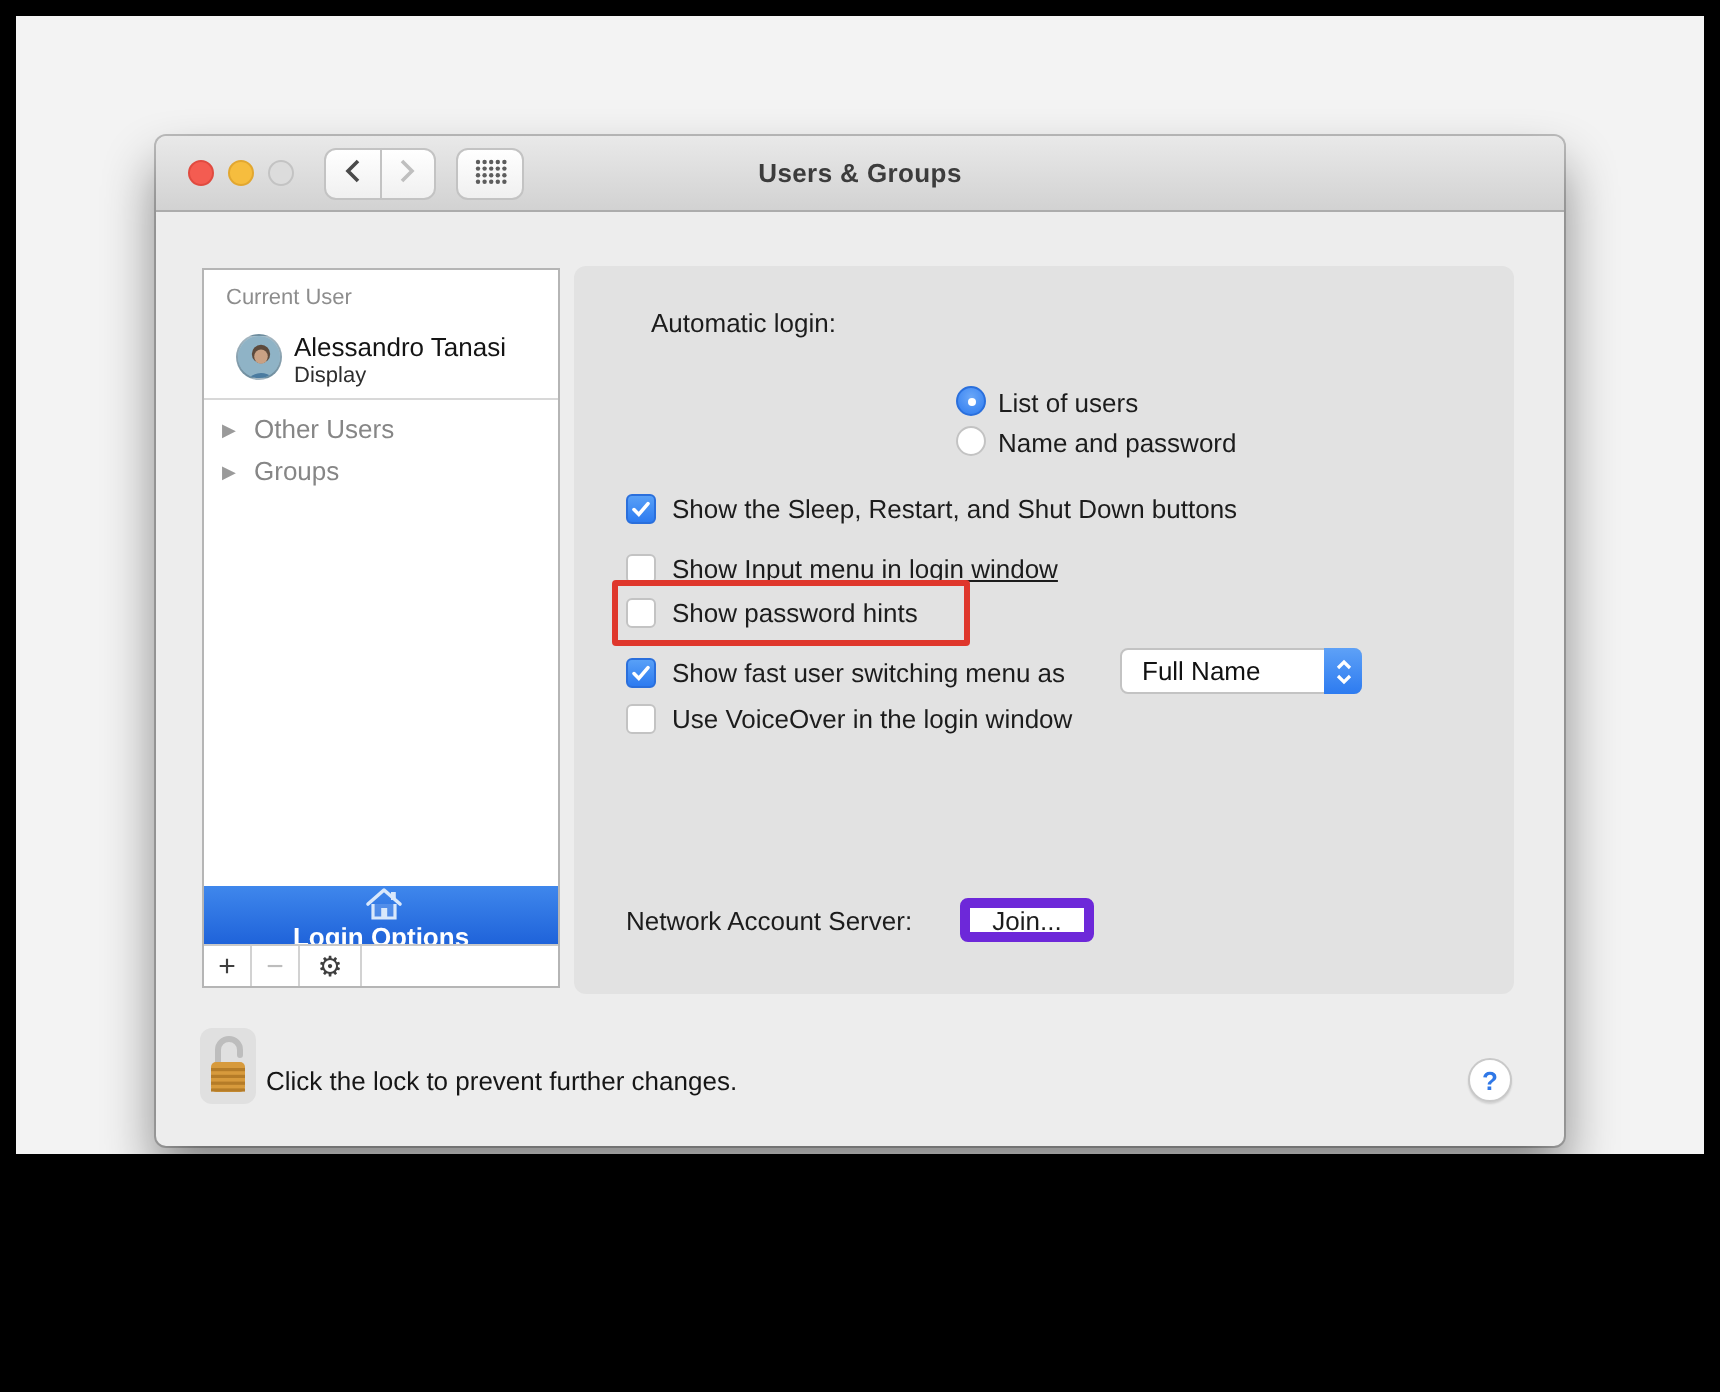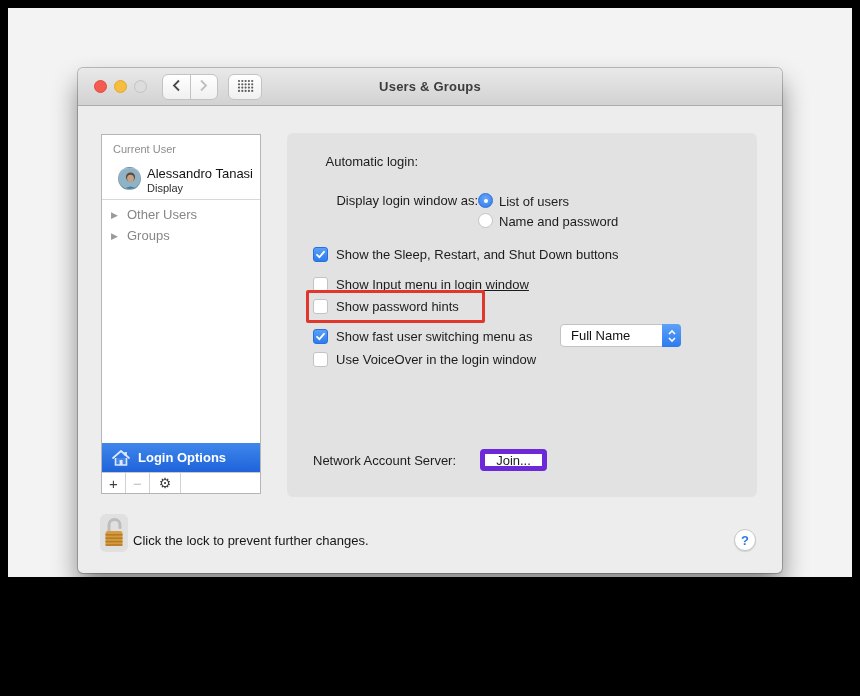--- a/index.html
+++ b/index.html
@@ -45,39 +45,39 @@
     color:#3c3c3c; font-weight:600; letter-spacing:.2px;
   }
   .searchfield {
     position:absolute; left:527px; top:8px; width:166px; height:22px;
     background:#fcfcfc; border:1px solid #c7c7c7; border-radius:4px;
     display:flex; align-items:center; justify-content:center; gap:5px; color:#9b9b9b;
   }
 
   
   .sidebox {
-    position:absolute; left:23px; top:66px; width:160px; height:360px;
+    position:absolute; left:23px; top:66px; width:179px; height:360px;
     background:#fff; border:1px solid #b5b5b5;text-decoration:underline;
   }
   .cu-header { position:absolute; left:11px; top:8px; font-size:11px; color:#8d8d8d; }
   .avatar {
     position:absolute; left:16px; top:32px; width:23px; height:23px; border-radius:50%;
     background:linear-gradient(#c3d8e4,#82a6ba); overflow:hidden; border:1px solid rgba(0,0,0,.15);
   }
   .user-name { position:absolute; left:45px; top:31px; color:#141414; }
   .user-role { position:absolute; left:45px; top:47px; font-size:11px; color:#2e2e2e; }
   .side-divider { position:absolute; left:0; right:0; top:64px; border-top:1px solid #d8d8d8; }
   .side-row { position:absolute; left:0; right:0; height:21px; display:flex; align-items:center; color:#868686; }
   .side-row .tri { width:16px; margin-left:9px; font-size:9px; color:#9a9a9a; }
   .row-other { top:69px; }
   .row-groups { top:90px; }
   .login-row {
     position:absolute; left:0; right:0; top:308px; height:29px;
     background:linear-gradient(#3f87ec,#1f63da);
-    display:flex; align-items:center; color:#fff; font-weight:700;
+    display:flex; align-items:center; color:#fff; font-weight:700;flex-direction:column;
   }
   .login-row .houseicon { margin:0 7px 0 9px; display:flex; }
   .actions-row {
     position:absolute; left:0; right:0; top:337px; height:21px;
     background:#fff; border-top:1px solid #c9c9c9; display:flex;
   }
   .act-btn {
     width:24px; height:100%; border-right:1px solid #d2d2d2;
     display:flex; align-items:center; justify-content:center;
     font-size:15px; color:#3f3f3f;
@@ -247,21 +247,20 @@
       <div class="act-btn disabled">−</div>
       <div class="act-btn gear">⚙</div>
       <div style="flex:1;"></div>
     </div>
   </div>
 
   <div class="panel">
 
     <div class="plabel lbl-auto">Automatic login:</div>
 
-    <div class="plabel lbl-display">Display login window as:</div>
     <div class="radio sel r1"></div>
     <div class="radio-label rl1">List of users</div>
     <div class="radio unsel r2"></div>
     <div class="radio-label rl2">Name and password</div>
 
     <div class="cbrow cbr1">
       <span class="cb on">
         <svg width="13" height="13" viewBox="0 0 13 13" style="position:absolute;left:0;top:0;">
             <polyline points="3,6.8 5.4,9.2 10,3.8" fill="none" stroke="#fff" stroke-width="1.8" stroke-linecap="round"></polyline>
           </svg>

